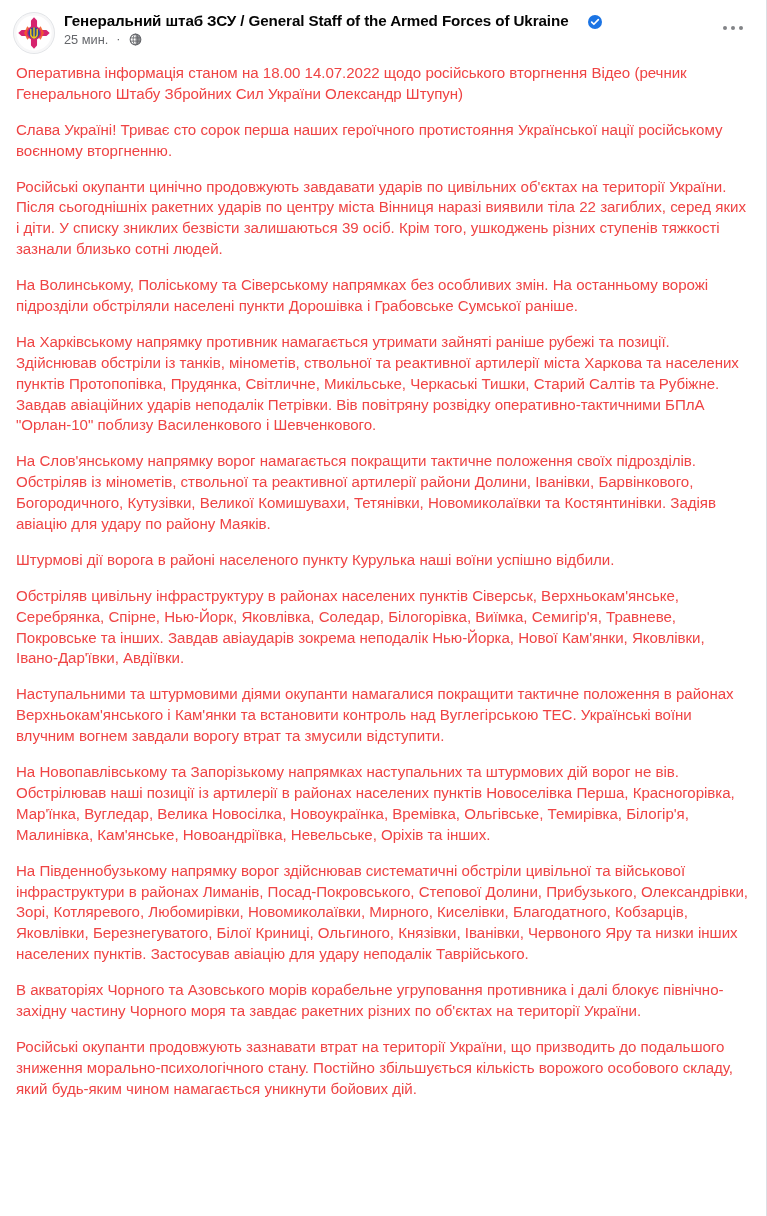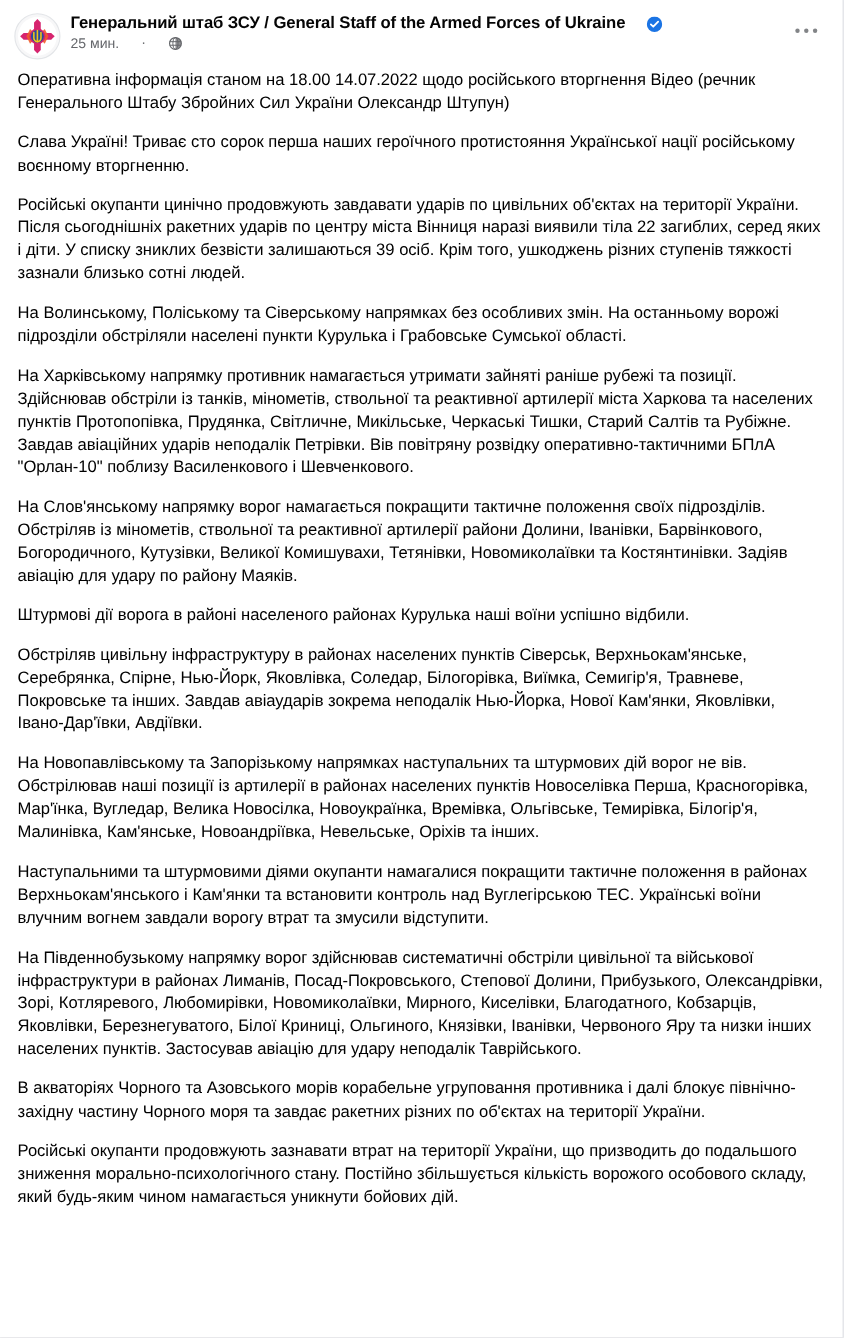--- a/index.html
+++ b/index.html
@@ -68,21 +68,21 @@
     display: inline-block;
     width: 14px;
     height: 14px;
     position: relative;
     top: 1px;
   }
   .verified svg { display: block; }
   .meta-line {
     display: flex;
     align-items: center;
-    gap: 20px;
+    gap: 8px;
     margin-top: 4px;
   }
   .meta-time {
     font-size: 12.8px;
     color: #65676b;
     line-height: 1;
   }
   .meta-dot {
     font-size: 12.8px;
     color: #65676b;
@@ -116,21 +116,21 @@
     background: #828487;
   }
   
   .post-body {
     padding: 5px 16px 20px 16px;
   }
   .post-body p {
     margin: 0 0 15px 0;
     font-size: 15.1px;
     line-height: 1.385;
-    color: #000000;
+    color: #ef4444;
     letter-spacing: -0.05px;
     word-spacing: 0.1px;
   }
   .post-body p:last-child { margin-bottom: 0; }
 </style>
 </head>
 <body>
 
 <div class="post-card">
 
@@ -187,25 +187,25 @@
       <i></i>
       <i></i>
       <i></i>
     </div>
   </div>
 
   <div class="post-body">
     <p>Оперативна інформація станом на 18.00 14.07.2022 щодо російського вторгнення Відео (речник Генерального Штабу Збройних Сил України Олександр Штупун)</p>
     <p>Слава Україні! Триває сто сорок перша наших героїчного протистояння Української нації російському воєнному вторгненню.</p>
     <p>Російські окупанти цинічно продовжують завдавати ударів по  цивільних об'єктах на території України. Після сьогоднішніх ракетних ударів по центру міста Вінниця наразі виявили тіла 22 загиблих, серед яких і діти. У списку зниклих безвісти залишаються 39 осіб. Крім того, ушкоджень різних ступенів тяжкості зазнали близько сотні людей.</p>
-    <p>На Волинському, Поліському та Сіверському напрямках без особливих змін. На останньому ворожі підрозділи обстріляли населені пункти Курулька і Грабовське Сумської області.</p>
+    <p>На Волинському, Поліському та Сіверському напрямках без особливих змін. На останньому ворожі підрозділи обстріляли населені пункти Дорошівка і Грабовське Сумської раніше.</p>
     <p>На Харківському напрямку противник намагається утримати зайняті раніше рубежі та позиції. Здійснював обстріли із танків, мінометів, ствольної та реактивної артилерії міста Харкова та населених пунктів Протопопівка, Прудянка, Світличне, Микільське, Черкаські Тишки, Старий Салтів та Рубіжне. Завдав авіаційних ударів неподалік Петрівки. Вів повітряну розвідку оперативно-тактичними БПлА "Орлан-10" поблизу Василенкового і Шевченкового.</p>
     <p>На Слов'янському напрямку ворог намагається покращити тактичне положення своїх підрозділів. Обстріляв із мінометів, ствольної та реактивної артилерії райони Долини, Іванівки, Барвінкового, Богородичного, Кутузівки, Великої Комишувахи, Тетянівки, Новомиколаївки та Костянтинівки. Задіяв авіацію для удару по району Маяків.</p>
-    <p>Штурмові дії ворога в районі населеного районах Курулька наші воїни успішно відбили.</p>
+    <p>Штурмові дії ворога в районі населеного пункту Курулька наші воїни успішно відбили.</p>
     <p>Обстріляв цивільну інфраструктуру в районах населених пунктів Сіверськ, Верхньокам'янське, Серебрянка, Спірне, Нью-Йорк, Яковлівка, Соледар, Білогорівка, Виїмка, Семигір'я, Травневе, Покровське та інших. Завдав авіаударів зокрема неподалік Нью-Йорка, Нової Кам'янки, Яковлівки,  Івано-Дар'ївки, Авдіївки.</p>
+    <p>Наступальними та штурмовими діями окупанти намагалися покращити тактичне положення в районах Верхньокам'янського і Кам'янки та встановити контроль над Вуглегірською ТЕС. Українські воїни влучним вогнем завдали ворогу втрат та змусили відступити.</p>
     <p>На Новопавлівському та Запорізькому напрямках наступальних та штурмових дій ворог не вів. Обстрілював наші позиції із артилерії в районах населених пунктів Новоселівка Перша, Красногорівка, Мар'їнка, Вугледар, Велика Новосілка, Новоукраїнка, Времівка, Ольгівське, Темирівка, Білогір'я, Малинівка, Кам'янське, Новоандріївка, Невельське, Оріхів та інших.</p>
-    <p>Наступальними та штурмовими діями окупанти намагалися покращити тактичне положення в районах Верхньокам'янського і Кам'янки та встановити контроль над Вуглегірською ТЕС. Українські воїни влучним вогнем завдали ворогу втрат та змусили відступити.</p>
     <p>На Південнобузькому напрямку ворог здійснював систематичні обстріли цивільної та військової інфраструктури в районах Лиманів, Посад-Покровського, Степової Долини, Прибузького, Олександрівки, Зорі, Котляревого, Любомирівки, Новомиколаївки, Мирного, Киселівки, Благодатного, Кобзарців, Яковлівки, Березнегуватого, Білої Криниці, Ольгиного, Князівки, Іванівки, Червоного Яру та низки інших населених пунктів. Застосував авіацію для удару неподалік Таврійського.</p>
     <p>В акваторіях Чорного та Азовського морів корабельне угруповання противника і далі блокує північно-західну частину Чорного моря та завдає ракетних різних по об'єктах на території України.</p>
     <p>Російські окупанти продовжують зазнавати втрат на території України, що призводить до подальшого зниження морально-психологічного стану. Постійно збільшується кількість ворожого особового складу, який будь-яким чином намагається уникнути бойових дій.</p>
   </div>
 
 </div>
 
 </body></html>

